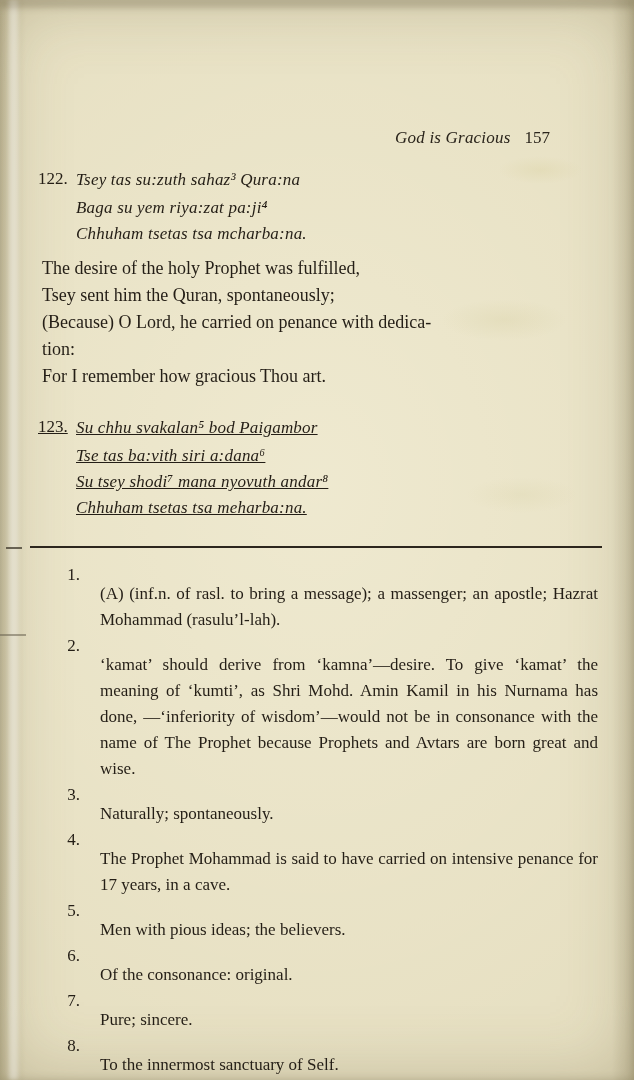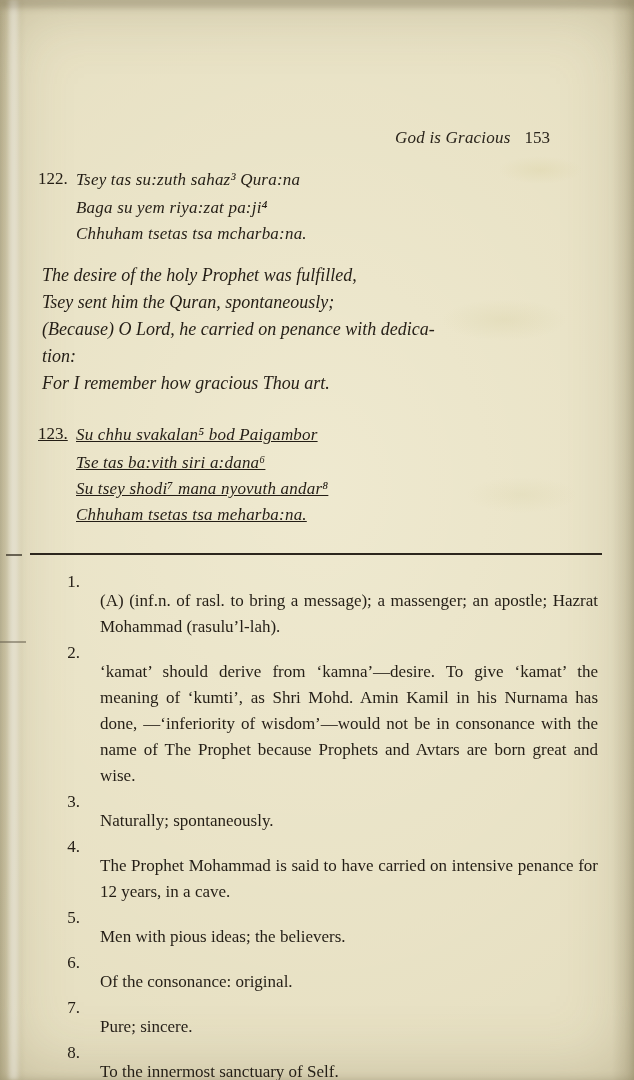--- a/index.html
+++ b/index.html
@@ -58,25 +58,24 @@
   .verse .vlines{flex:1;}
   .verse .vline{
     font-style:italic;
     font-size:17px;
     line-height:26px;
     letter-spacing:.2px;
   }
   .verse .vlines .vline:first-child{line-height:22px;padding-bottom:4px;}
   
   .translation{
-    margin-top:15px;
+    margin-top:8px;
     padding:0 34px 0 42px;
     font-size:18px;
     line-height:27px;
-    font-style:italic;
   }
   
   .rulewrap{margin-top:25px;position:relative;height:3px;}
   .margin-mark{
     position:absolute;left:6px;top:1px;width:16px;height:2px;
     background:#4a4336;opacity:.8;
   }
   .fnrule{
     position:absolute;left:30px;top:0;width:572px;height:2px;
     background:#2c261d;
@@ -109,21 +108,21 @@
 <body>
 
 <div class="scan">
   <div class="edge-left"></div>
   <div class="edge-top"></div>
   <div class="stain"></div>
 
   <div class="content">
 
     <div class="header">
-      <span class="title">God is Gracious</span><span class="pagenum">153</span>
+      <span class="title">God is Gracious</span><span class="pagenum">157</span>
     </div>
 
     <section class="verse">
       <span class="vnum">122.</span>
       <div class="vlines">
         <div class="vline">Tsey tas su:zuth sahaz³ Qura:na</div>
         <div class="vline">Baga su yem riya:zat pa:ji⁴</div>
         <div class="vline">Chhuham tsetas tsa mcharba:na.</div>
       </div>
     </section>
@@ -160,21 +159,21 @@
       <div class="fnrow">
         <span class="fnum">2.</span>
         <div class="ftext">‘kamat’ should derive from ‘kamna’—desire. To give ‘kamat’ the meaning of ‘kumti’, as Shri Mohd. Amin Kamil in his Nurnama has done, —‘inferiority of wisdom’—would not be in consonance with the name of The Prophet because Prophets and Avtars are born great and wise.</div>
       </div>
       <div class="fnrow">
         <span class="fnum">3.</span>
         <div class="ftext">Naturally; spontaneously.</div>
       </div>
       <div class="fnrow">
         <span class="fnum">4.</span>
-        <div class="ftext">The Prophet Mohammad is said to have carried on intensive penance for 12 years, in a cave.</div>
+        <div class="ftext">The Prophet Mohammad is said to have carried on intensive penance for 17 years, in a cave.</div>
       </div>
       <div class="fnrow">
         <span class="fnum">5.</span>
         <div class="ftext">Men with pious ideas; the believers.</div>
       </div>
       <div class="fnrow">
         <span class="fnum">6.</span>
         <div class="ftext">Of the consonance: original.</div>
       </div>
       <div class="fnrow">

